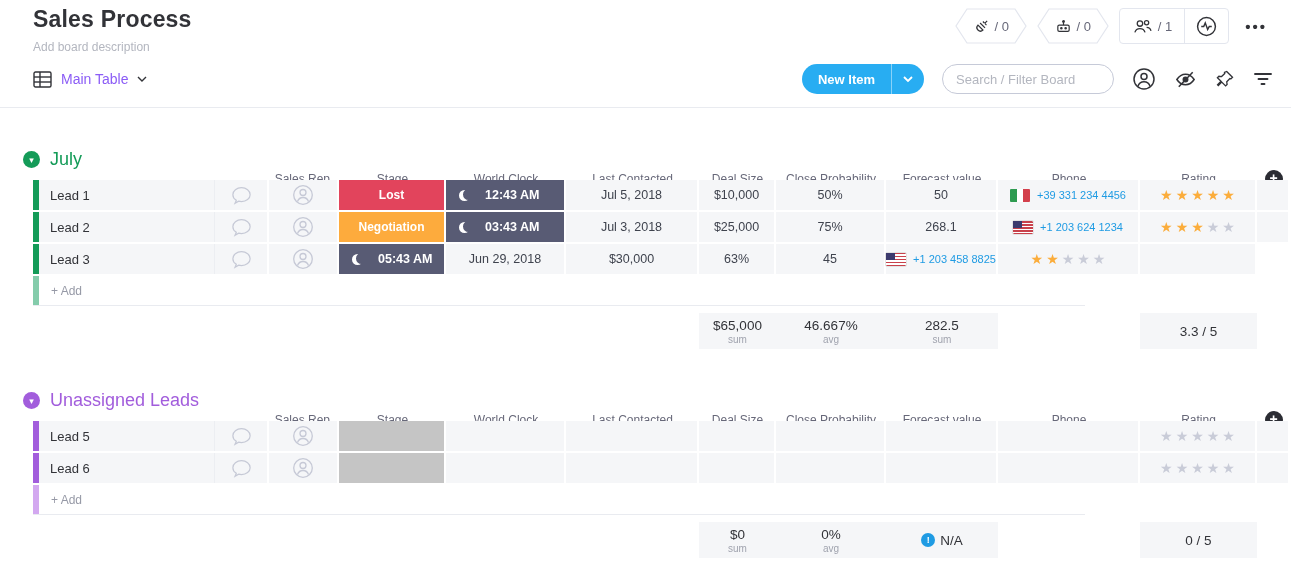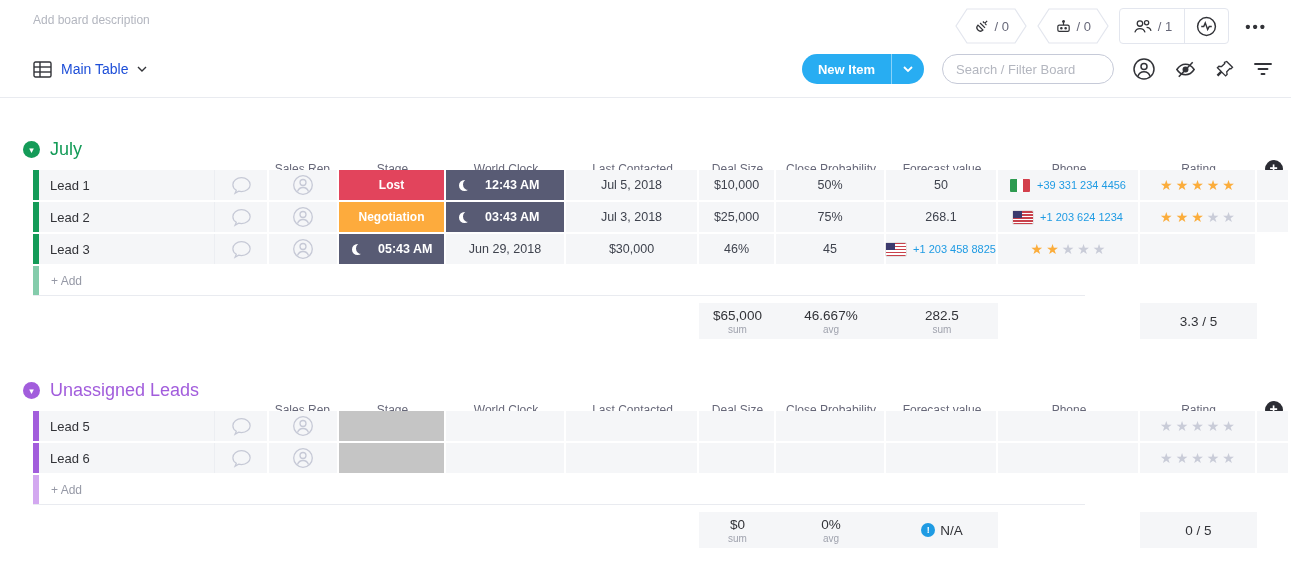--- a/index.html
+++ b/index.html
@@ -21,21 +21,21 @@
     border-radius:4px; overflow:hidden; }
   .subs-left { display:flex; align-items:center; gap:5px; padding:0 12px; font-size:13px;
     color:#676879; height:100%; }
   .subs-div { width:1px; height:100%; background:#e3e6ee; }
   .subs-right { display:flex; align-items:center; justify-content:center; padding:0 10px; height:100%; }
   .more-dots { font-size:15px; letter-spacing:2px; color:#323338; font-weight:bold; padding:0 6px; cursor:pointer; }
 
   
   .toolbar { display:flex; justify-content:space-between; align-items:center;
     margin-top:10px; padding:0 18px 13px 33px; border-bottom:1px solid #e9ebf0; }
-  .view-tab { display:flex; align-items:center; gap:9px; font-size:14px; color:#1d4ed8; cursor:pointer; }
+  .view-tab { display:flex; align-items:center; gap:9px; font-size:14px; color:#8b5cf6; cursor:pointer; }
   .toolbar-right { display:flex; align-items:center; gap:18px; }
   .new-item-btn { display:flex; align-items:stretch; height:30px; border-radius:16px;
     overflow:hidden; background:#28adf2; color:#fff; cursor:pointer; }
   .nib-label { display:flex; align-items:center; padding:0 16px; font-size:13px; font-weight:bold; }
   .nib-chev { display:flex; align-items:center; padding:0 11px; border-left:1px solid rgba(255,255,255,.45); }
   .search-box { display:flex; align-items:center; width:172px; height:30px;
     border:1px solid #c6cad8; border-radius:16px; padding:0 13px; background:#fff; }
   .search-box input { border:none; outline:none; width:100%; font-size:13px;
     font-family:"Liberation Sans", sans-serif; color:#323338; background:transparent; }
   .search-box input::placeholder { color:#b3b6bf; }
@@ -94,20 +94,21 @@
   .info-icon { width:14px; height:14px; border-radius:50%; background:#1f9be3; color:#fff;
     font-size:9px; font-weight:bold; display:inline-flex; align-items:center; justify-content:center; }
 </style>
 </head>
 <body>
 
 <div class="page">
 
   <div class="board-header">
     <div>
+      <div class="bh-title">Sales Process</div>
       <div class="bh-desc">Add board description</div>
     </div>
     <div class="bh-right">
       <div class="hex">
         <svg class="hex-outline" width="72" height="36" viewBox="0 0 72 36">
           <polygon points="12,1 60,1 71,18 60,35 12,35 1,18" fill="#fff" stroke="#e3e6ee" stroke-width="1.2"></polygon>
         </svg>
         <span class="hex-content">
           <svg width="17" height="17" viewBox="0 0 24 24" fill="none" stroke="#323338" stroke-width="1.7">
             <path d="M7 10c-2 2-2 5 0 7s5 2 7 0l-7-7z"></path>
@@ -318,21 +319,21 @@
             <circle cx="11" cy="8.5" r="3"></circle>
             <path d="M5.5 17.5c1-2.8 3-4 5.5-4s4.5 1.2 5.5 4"></path>
         </svg>
       </div>
       <div class="cell clockdark">
         <span class="moon"></span>
         <span>05:43 AM</span>
       </div>
       <div class="cell">Jun 29, 2018</div>
       <div class="cell">$30,000</div>
-      <div class="cell">46%</div>
+      <div class="cell">63%</div>
       <div class="cell">45</div>
       <div class="cell phone">
         <span class="flag" data-flag="us"></span>
         <span class="phone-num">+1 203 458 8825</span>
       </div>
       <div class="cell">
           <span class="star filled">★</span>
           <span class="star filled">★</span>
           <span class="star">★</span>
           <span class="star">★</span>

